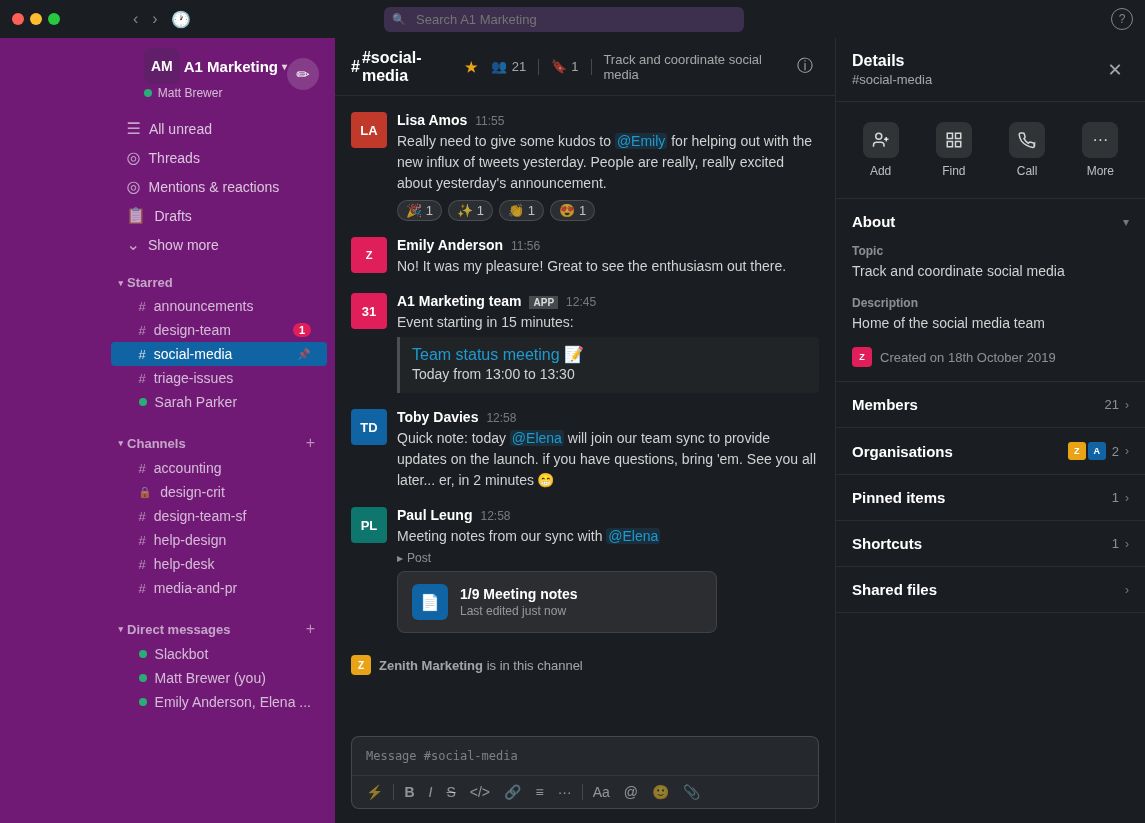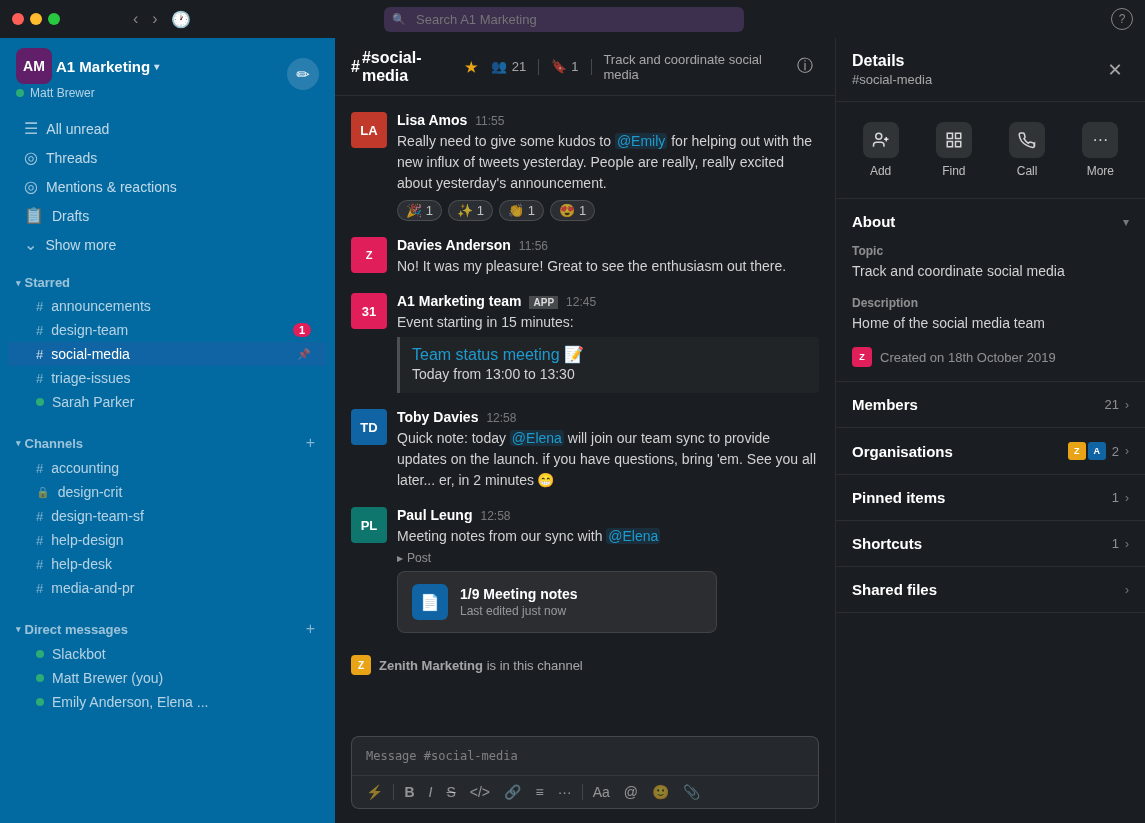--- a/index.html
+++ b/index.html
@@ -17,21 +17,21 @@
     .search-bar { flex: 1; max-width: 360px; margin: 0 auto; }
     .search-input { width: 100%; background: #3d2f4e; border: none; border-radius: 6px; color: #d1d2d3; padding: 5px 12px 5px 32px; font-size: 13px; outline: none; }
     .search-wrap { position: relative; }
     .search-wrap::before { content: '🔍'; position: absolute; left: 8px; top: 50%; transform: translateY(-50%); font-size: 11px; opacity: 0.6; }
     .help-btn { background: none; border: 1.5px solid #868686; border-radius: 50%; width: 22px; height: 22px; color: #868686; font-size: 12px; cursor: pointer; display: flex; align-items: center; justify-content: center; margin-left: auto; }
 
     
     .app { display: flex; height: calc(823px - 38px); }
 
     
-    .sidebar { width: 335px; min-width: 335px; background: #0369a1; display: flex; flex-direction: column; overflow: hidden; }
+    .sidebar { width: 335px; min-width: 335px; background: #701a75; display: flex; flex-direction: column; overflow: hidden; align-items: flex-end; }
     .sidebar-header { padding: 10px 16px; display: flex; align-items: center; justify-content: space-between; }
     .workspace-name { font-size: 15px; font-weight: 700; color: #fff; display: flex; align-items: center; gap: 4px; cursor: pointer; }
     .workspace-chevron { font-size: 10px; opacity: 0.8; }
     .user-status { display: flex; align-items: center; gap: 6px; margin-top: 2px; }
     .status-dot { width: 8px; height: 8px; border-radius: 50%; background: #2bac76; }
     .user-name-small { font-size: 12px; color: rgba(255,255,255,0.7); }
     .compose-btn { width: 32px; height: 32px; border-radius: 50%; background: rgba(255,255,255,0.15); border: none; color: #fff; cursor: pointer; display: flex; align-items: center; justify-content: center; font-size: 16px; }
     .workspace-avatar { width: 36px; height: 36px; border-radius: 8px; background: #611f69; display: flex; align-items: center; justify-content: center; font-weight: 700; color: #fff; font-size: 14px; }
 
     .sidebar-nav { padding: 4px 0; }
@@ -342,21 +342,21 @@
               <div class="reaction">👏 1</div>
               <div class="reaction">😍 1</div>
             </div>
           </div>
         </div>
 
         <div class="message">
           <div class="avatar" style="background:#e01e5a; font-size:11px;">Z</div>
           <div class="msg-content">
             <div class="msg-header">
-              <span class="msg-author">Davies Anderson</span>
+              <span class="msg-author">Emily Anderson</span>
               <span class="msg-time">11:56</span>
             </div>
             <div class="msg-text">No! It was my pleasure! Great to see the enthusiasm out there.</div>
           </div>
         </div>
 
         <div class="message">
           <div class="avatar" style="background:#e01e5a;">31</div>
           <div class="msg-content">
             <div class="msg-header">

